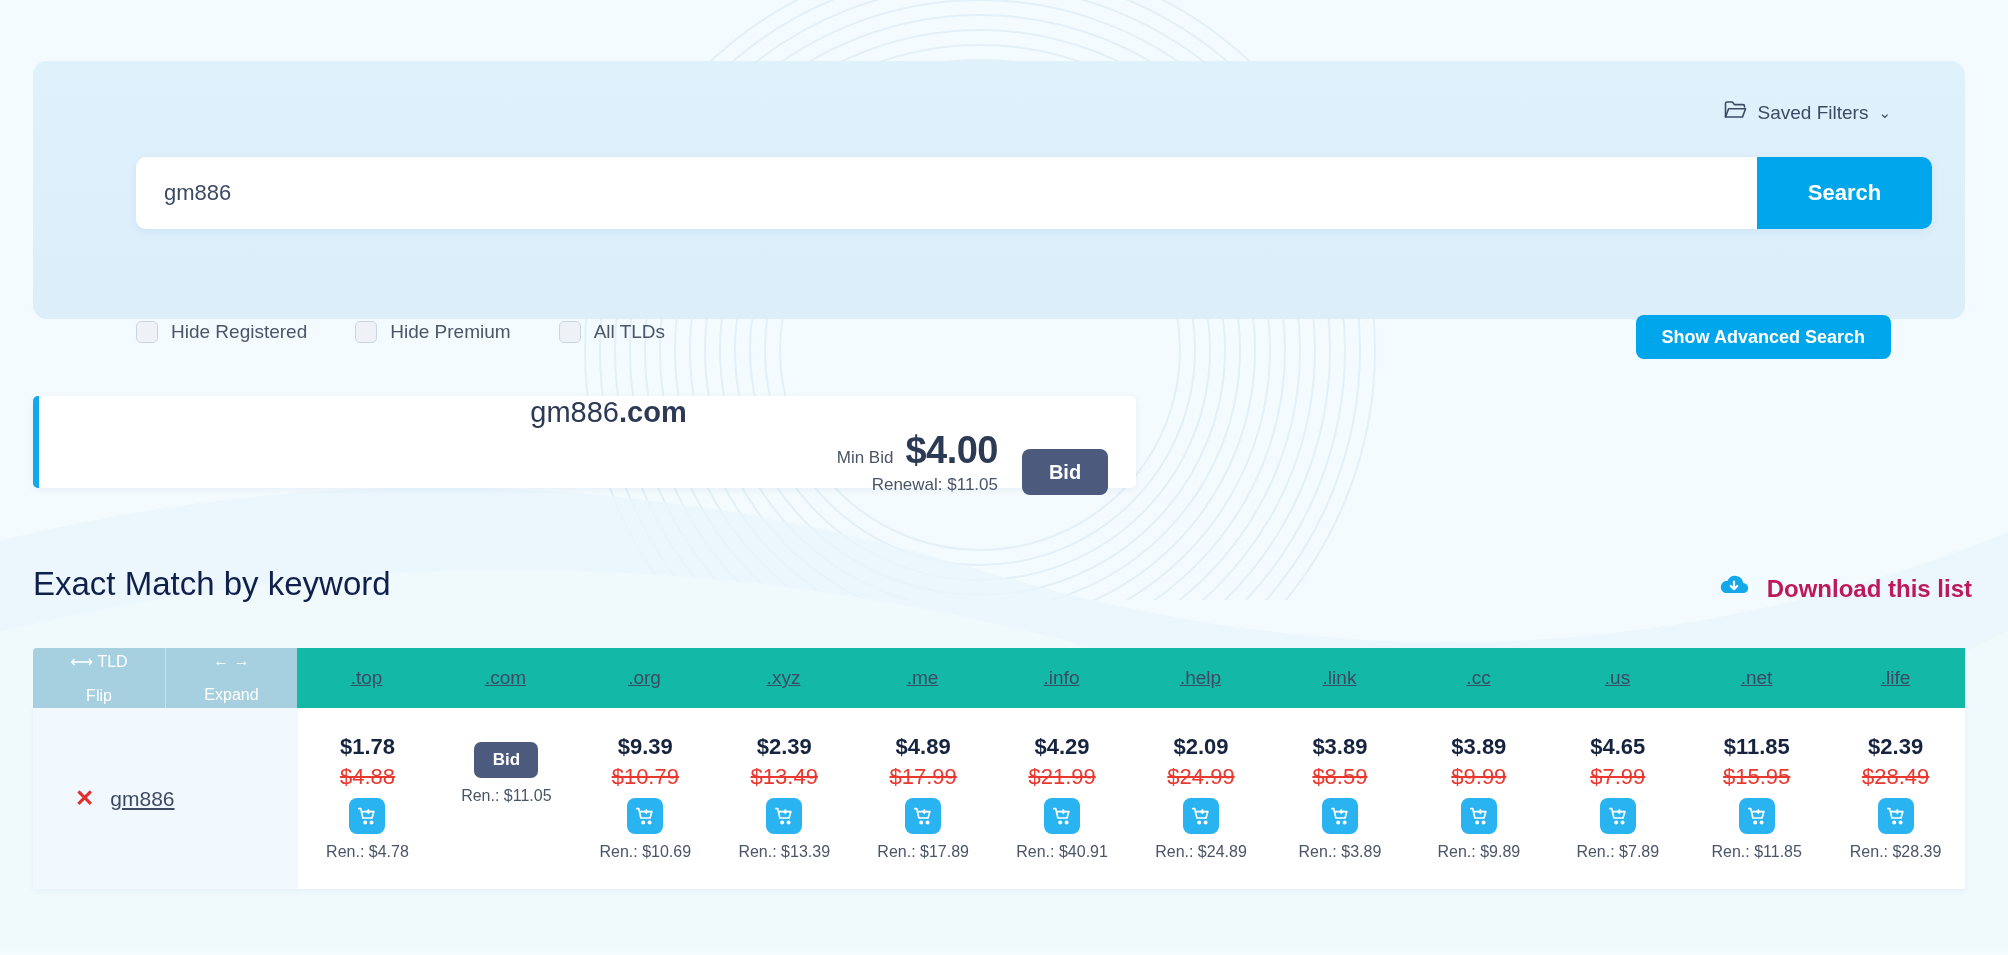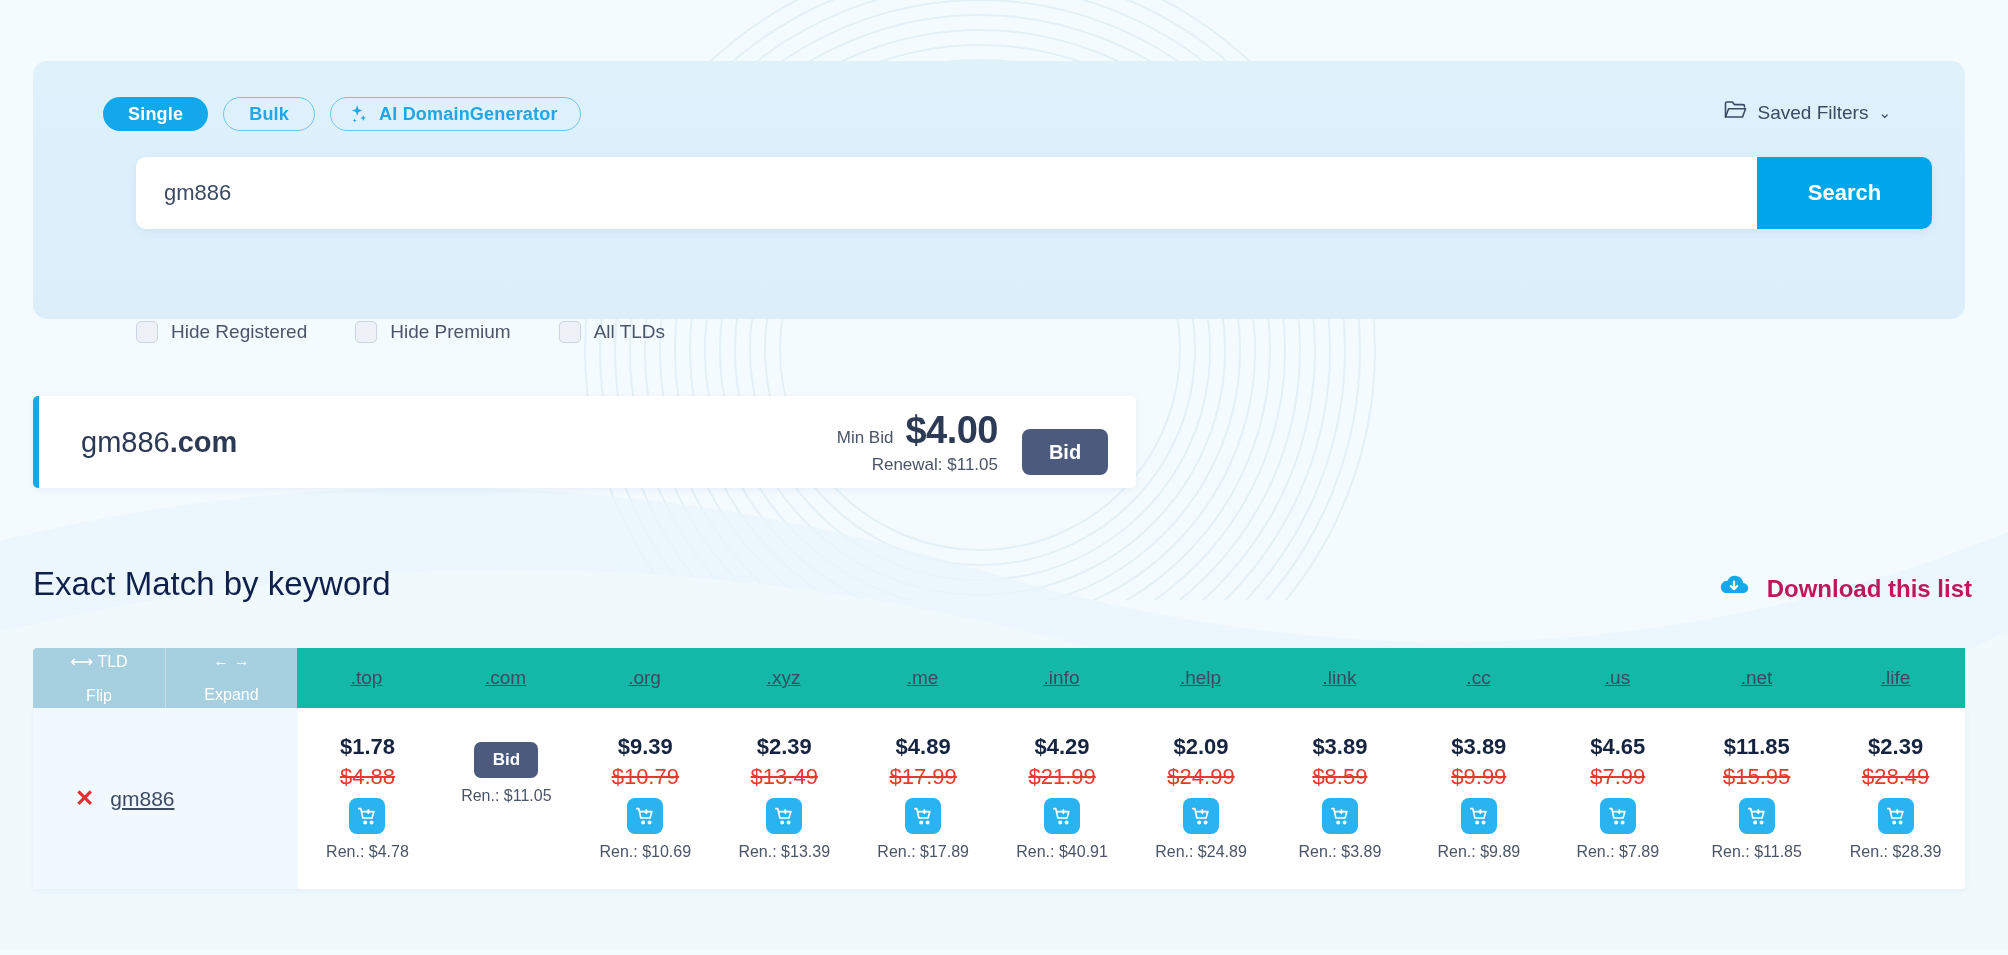--- a/index.html
+++ b/index.html
@@ -92,21 +92,21 @@
   }
 
   
   .featured {
     position: absolute; left: 33px; top: 396px;
     width: 1103px; height: 92px;
     background: #fff;
     border-left: 6px solid #12a8ea;
     border-radius: 5px;
     box-shadow: 0 2px 7px rgba(40,90,140,.07);
-    display: flex; align-items: center;
+    display: flex; align-items: center; flex-direction: column;
   }
   .f-domain { font-size: 29px; color: #2d3a55; margin-left: 42px; }
   .f-domain b { font-weight: 700; }
   .f-right { margin-left: auto; display: flex; align-items: flex-end; gap: 24px; padding-right: 28px; }
   .f-prices { text-align: right; }
   .f-bidline { display: flex; align-items: baseline; justify-content: flex-end; gap: 12px; }
   .f-minbid { font-size: 17px; color: #4a5568; }
   .f-amount { font-size: 38px; font-weight: 700; color: #2d3a55; letter-spacing: -.5px; }
   .f-renewal { font-size: 17px; color: #4a5568; margin-top: 3px; }
   .bid-btn {
@@ -196,38 +196,20 @@
   <svg class="arc-mid" width="2200" height="800" viewBox="0 0 2200 800" fill="none" aria-hidden="true">
     <path d="M0 430 Q 560 250 1120 420 T 2200 360 L2200 800 L0 800 Z" fill="#eaf6fc" opacity=".75"></path>
     <path d="M0 520 Q 620 330 1240 500 T 2200 450 L2200 800 L0 800 Z" fill="#f1fafd" opacity=".9"></path>
   </svg>
 </div>
 
 <div class="page">
 
   <section class="search-panel">
 
-    <div class="tab-row">
-      <div class="pill solid">
-        <span>Single</span>
-      </div>
-      <div class="pill ghost">
-        <span>Bulk</span>
-      </div>
-      <div class="pill ghost wide">
-        <span class="sparkle">
-          <svg width="22" height="22" viewBox="0 0 24 24" fill="#1fa7e8" aria-hidden="true">
-            <path d="M10 2.5l1.5 4.2 4.2 1.5-4.2 1.5L10 13.9 8.5 9.7 4.3 8.2l4.2-1.5z"></path>
-            <path d="M16.6 13.1l.85 2.35 2.35.85-2.35.85-.85 2.35-.85-2.35-2.35-.85 2.35-.85z"></path>
-            <path d="M7.3 16.8l.6 1.65 1.65.6-1.65.6-.6 1.65-.6-1.65-1.65-.6 1.65-.6z"></path>
-          </svg>
-        </span>
-        <span>AI DomainGenerator</span>
-      </div>
-    </div>
 
     <div class="saved-filters">
       <span>
         <svg width="25" height="22" viewBox="0 0 24 22" fill="none" stroke="#3c4a63" stroke-width="1.6" stroke-linecap="round" stroke-linejoin="round" aria-hidden="true">
           <path d="M2 18V4.5A1.5 1.5 0 0 1 3.5 3h5.3l2.2 2.6h8.5A1.5 1.5 0 0 1 21 7.1v.9"></path>
           <path d="M2 18l3.1-8.2h17L19 18z"></path>
         </svg>
       </span>
       <span>Saved Filters</span>
       <span class="chev">⌄</span>
@@ -246,20 +228,21 @@
       <label class="chk">
         <span class="box"></span>
         <span class="lbl">Hide Premium</span>
       </label>
       <label class="chk">
         <span class="box"></span>
         <span class="lbl">All TLDs</span>
       </label>
     </div>
 
+    <button class="adv-btn">Show Advanced Search</button>
   </section>
 
   <section class="featured">
     <div class="f-domain">
       <span>gm886</span><b>.com</b>
     </div>
     <div class="f-right">
       <div class="f-prices">
         <div class="f-bidline">
           <span class="f-minbid">Min Bid</span>

